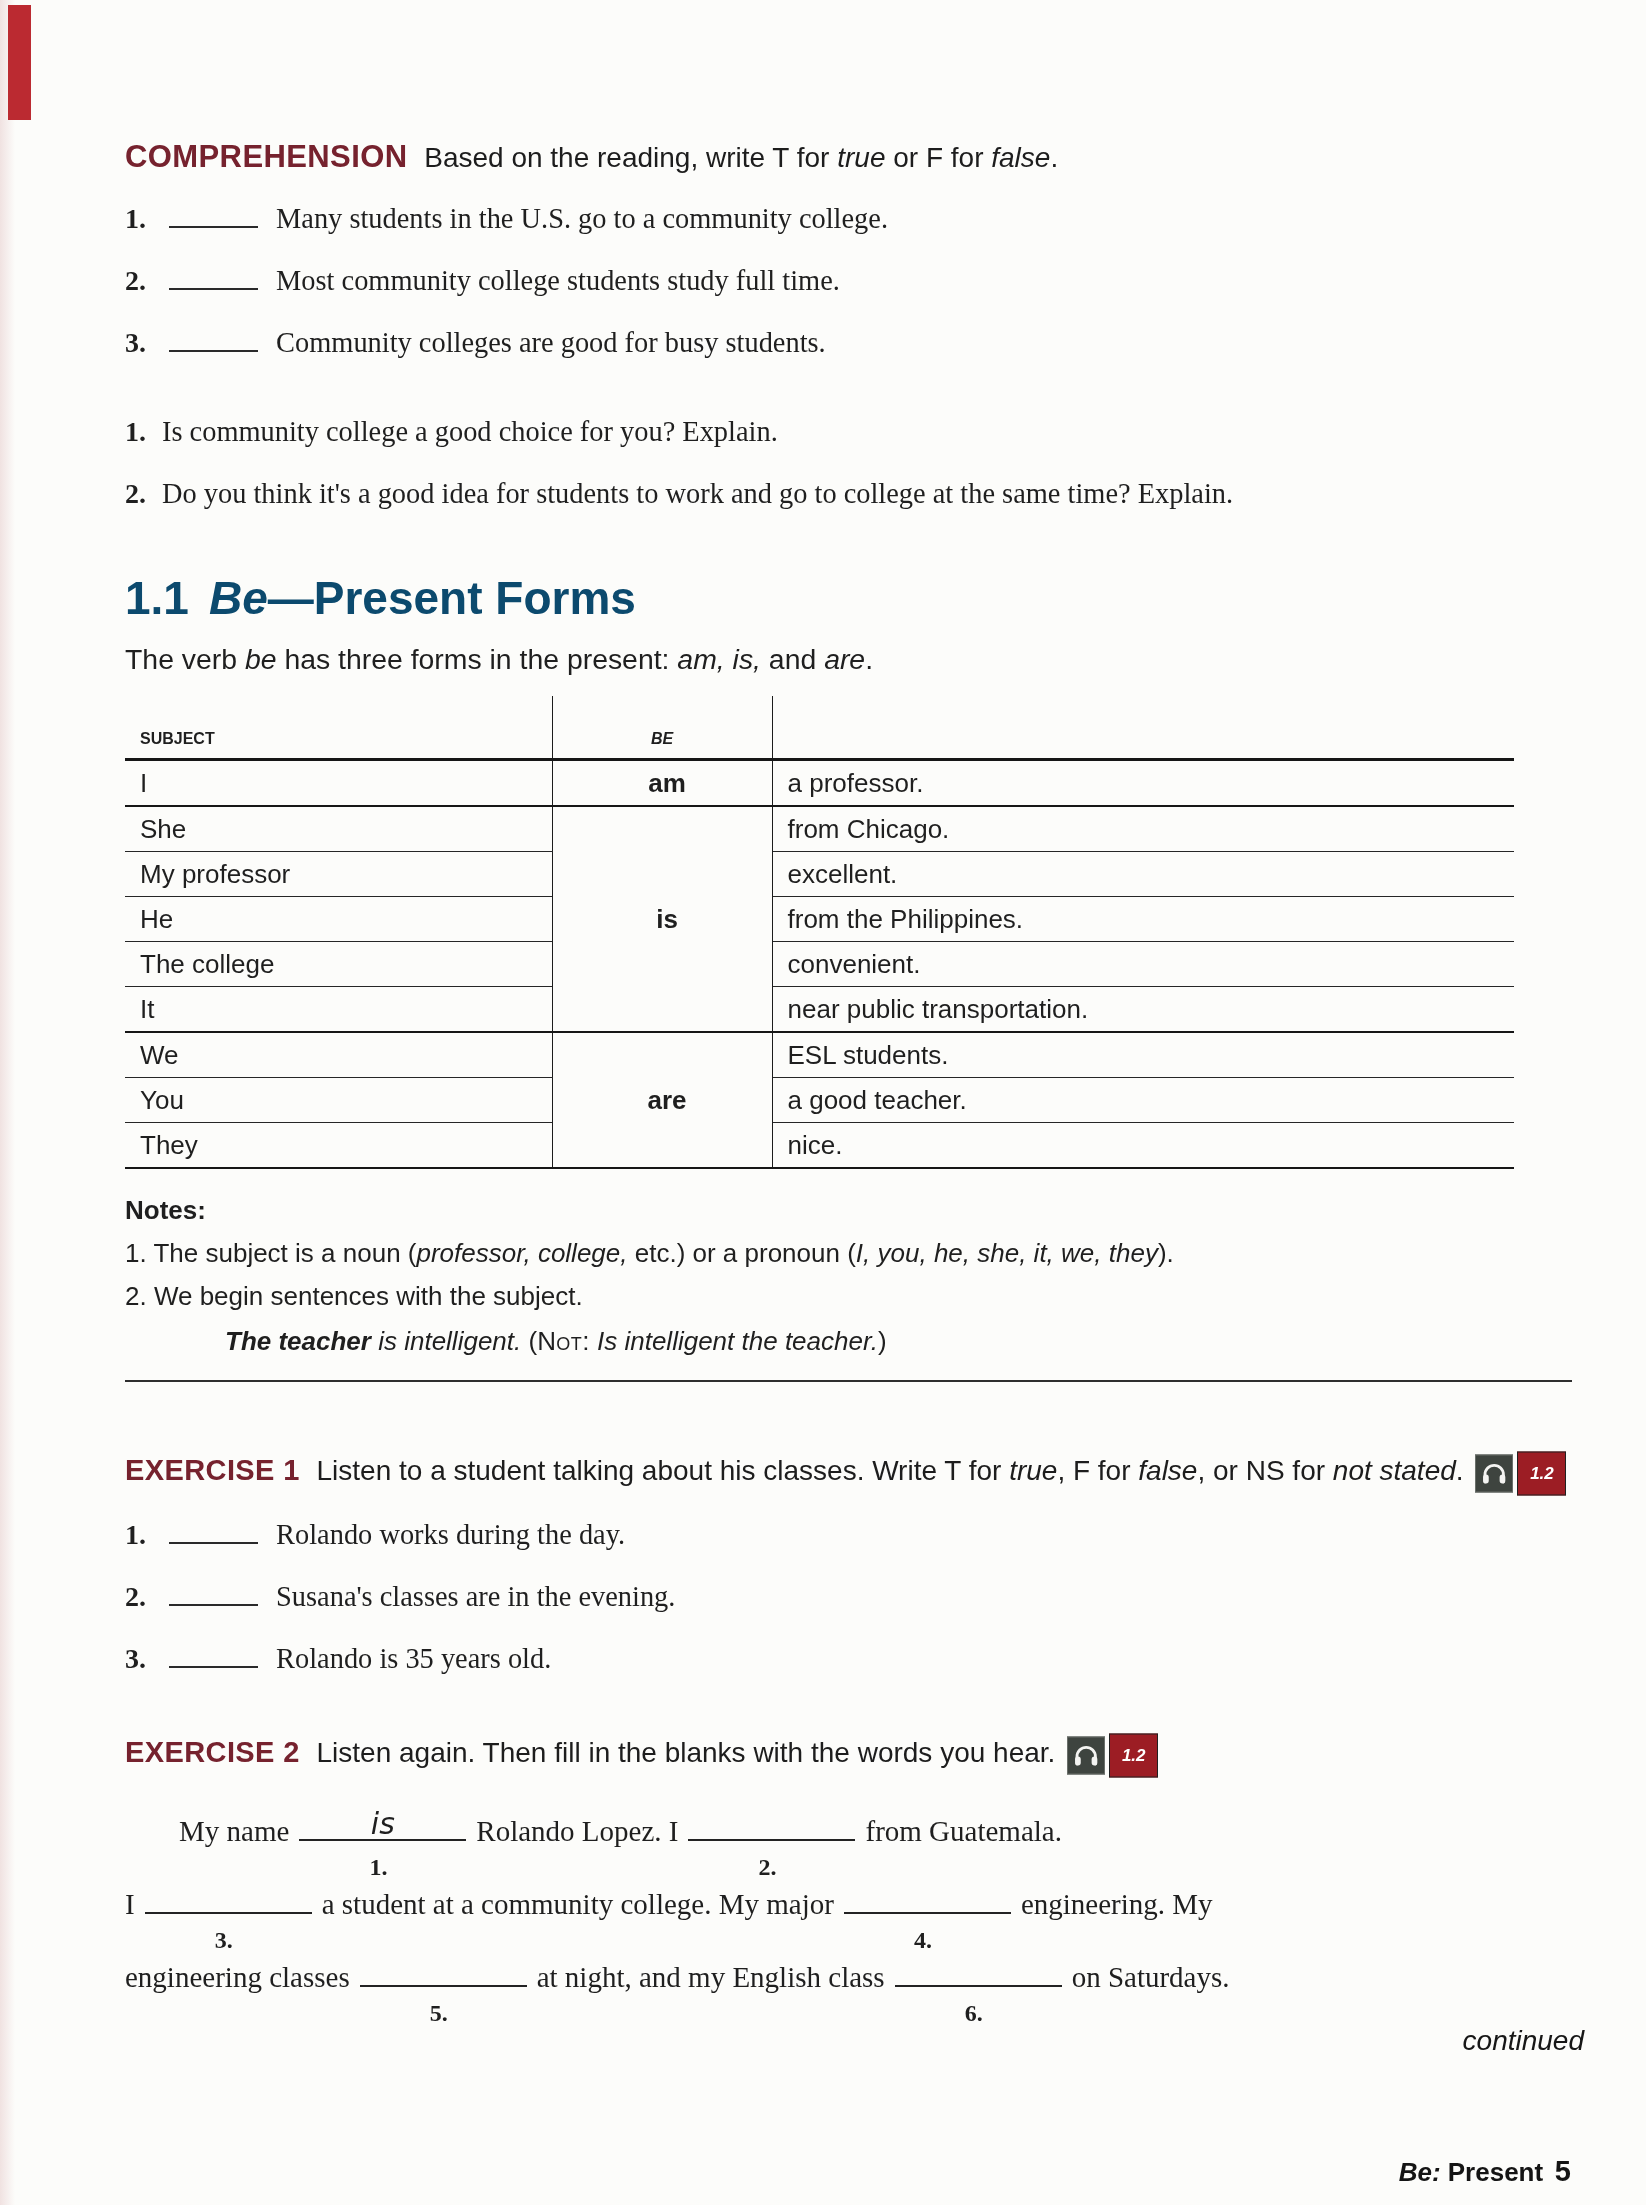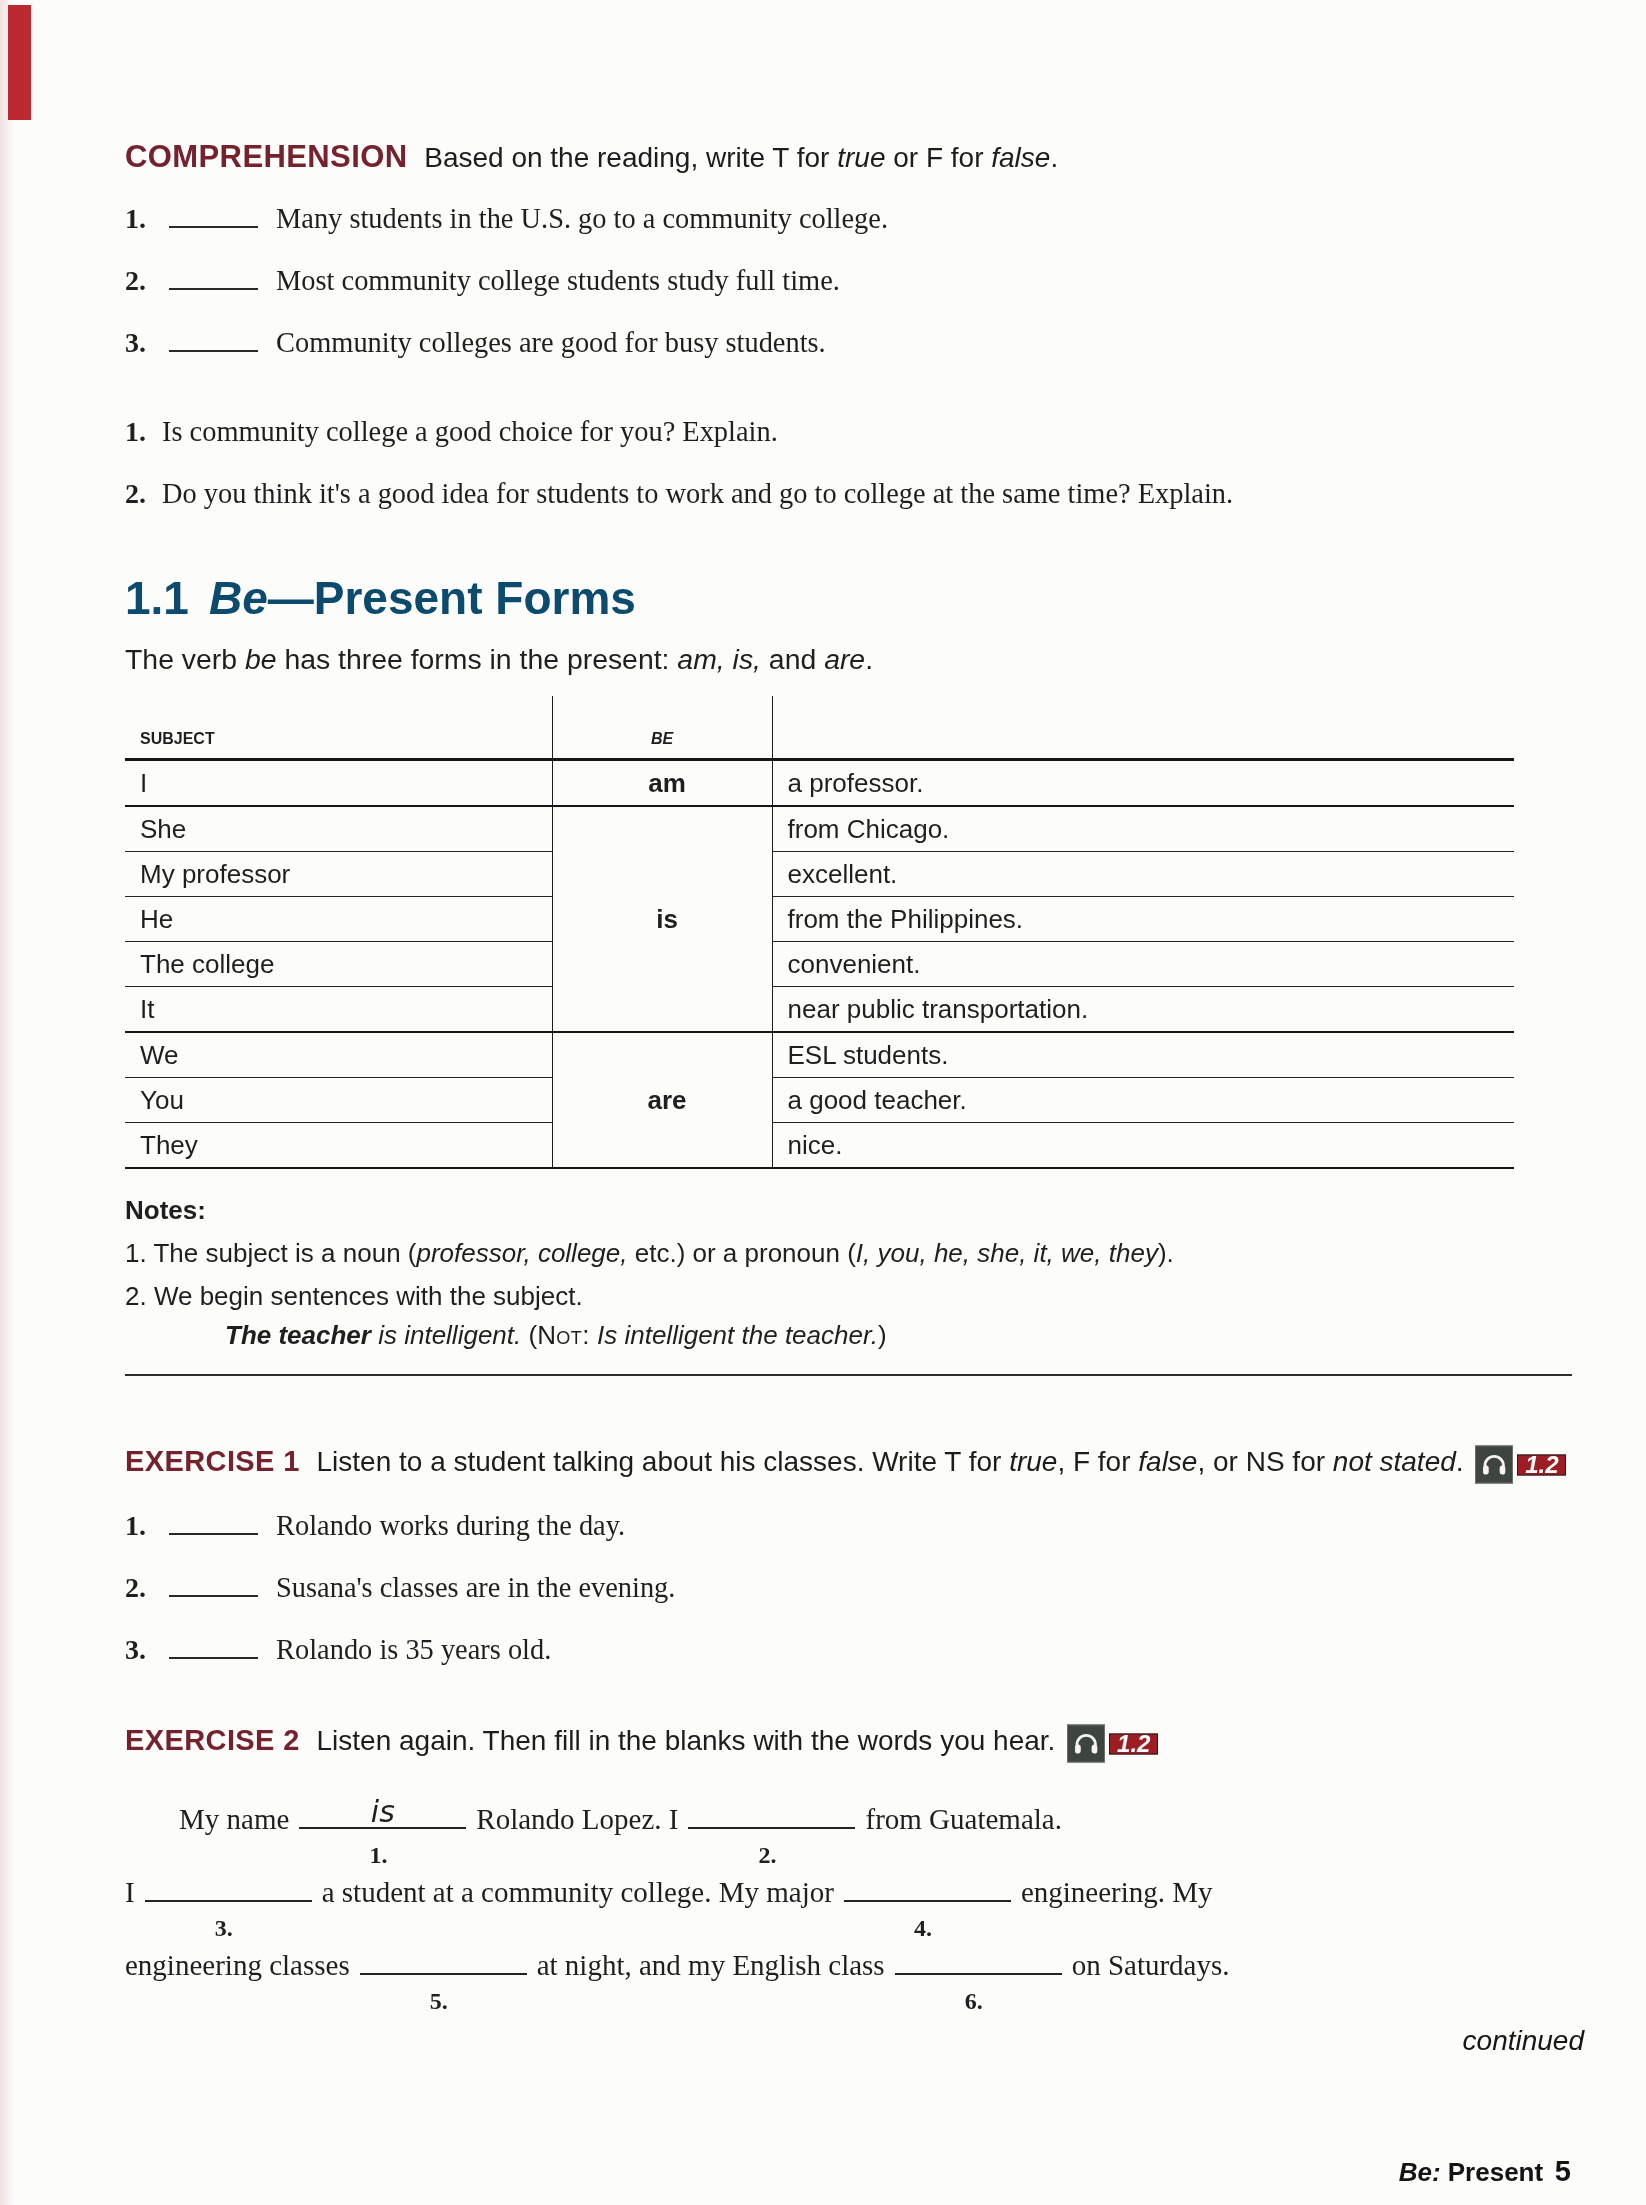--- a/index.html
+++ b/index.html
@@ -39,36 +39,36 @@
   .be-table td.sub{border-bottom:1.7px solid #262626;}
   .be-table td.comp{border-bottom:1.7px solid #262626;border-left:1.7px solid #1c1c1c;}
   .be-table td.be-cell{text-align:center;font-weight:700;padding-left:10px;
         border-left:1.7px solid #1c1c1c;border-right:1.7px solid #1c1c1c;border-bottom:2.9px solid #161616;margin-left:13px;}
   .be-table tr.group-start > td{border-top:2.9px solid #161616;}
   .be-table tr.last > td.sub,.be-table tr.last > td.comp{border-bottom:2.9px solid #161616;}
 
   .notes{margin-top:25px;font-size:26px;line-height:33px;}
   .notes .head{font-weight:700;}
   .note-line{margin-top:10px;}
-  .note-example{margin-top:6px;padding-left:100px;}
+  .note-example{margin-top:12px;padding-left:100px;}
   .note-example .bi{font-weight:700;font-style:italic;}
   .note-example .sc{font-variant:small-caps;letter-spacing:0.4px;}
 
   .rule{margin-top:22px;border-top:2.1px solid #2e2e2e;width:1447px;height:0;}
 
   .ex-head{display:flex;align-items:baseline;gap:16.7px;line-height:40px;white-space:nowrap;}
   .ex1-head{margin-top:62px;}
   .ex2-head{margin-top:44px;}
   .ex-items{margin-top:8.4px;}
 
   .audio{display:inline-flex;align-items:center;gap:4.2px;margin-left:11.7px;transform:translateY(7.5px);}
   .audio .phones{width:38px;height:38px;background:#3e443f;border:0.8px solid #6a6f6a;
         display:flex;align-items:center;justify-content:center;box-sizing:border-box;}
-  .audio .track{height:21px;min-width:49px;box-sizing:border-box;background:#9c1d24;border:1.7px solid #202020;
-        color:#fff;font-style:italic;font-weight:700;font-size:24px;
+  .audio .track{height:44px;min-width:49px;box-sizing:border-box;background:#9c1d24;border:1.7px solid #202020;
+        color:#fff;font-style:italic;font-weight:700;font-size:17px;
         display:flex;align-items:center;justify-content:center;padding:0 5px;}
 
   .fill{margin-top:37px;font-family:"Liberation Serif",serif;font-size:29px;}
   .fill-line{line-height:38px;margin-bottom:33px;white-space:nowrap;}
   .fill-line.indent{padding-left:54px;}
   .fblank{position:relative;display:inline-block;width:167px;height:1.0em;
         border-bottom:2.1px solid #232323;margin:0 10px;vertical-align:baseline;}
   .fblank .fnum{position:absolute;left:42%;top:38px;font-family:"Liberation Serif",serif;
         font-weight:600;font-size:24px;}
   .fblank .fans{position:absolute;left:0;right:0;bottom:-3.3px;text-align:center;

